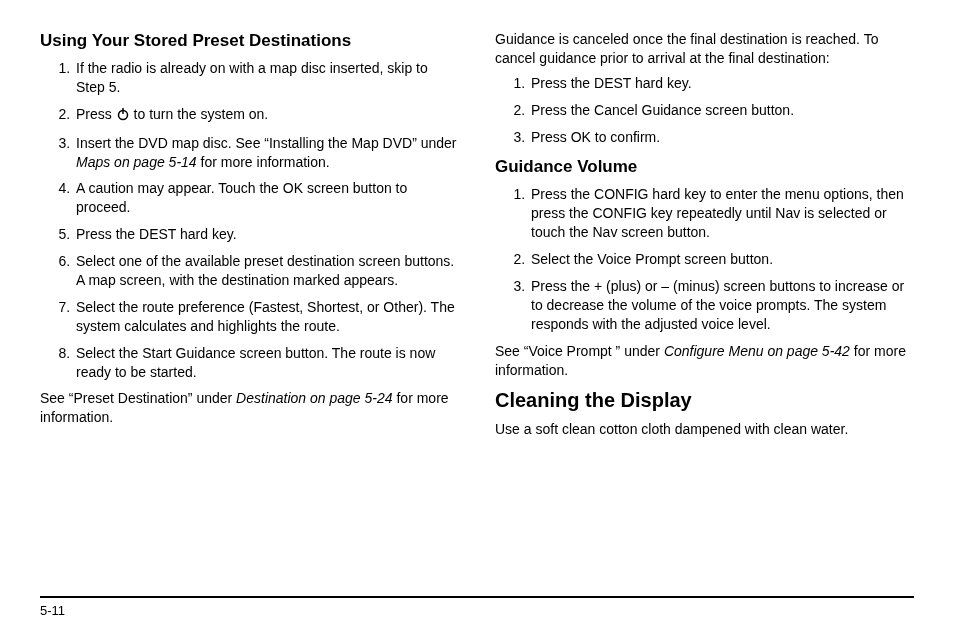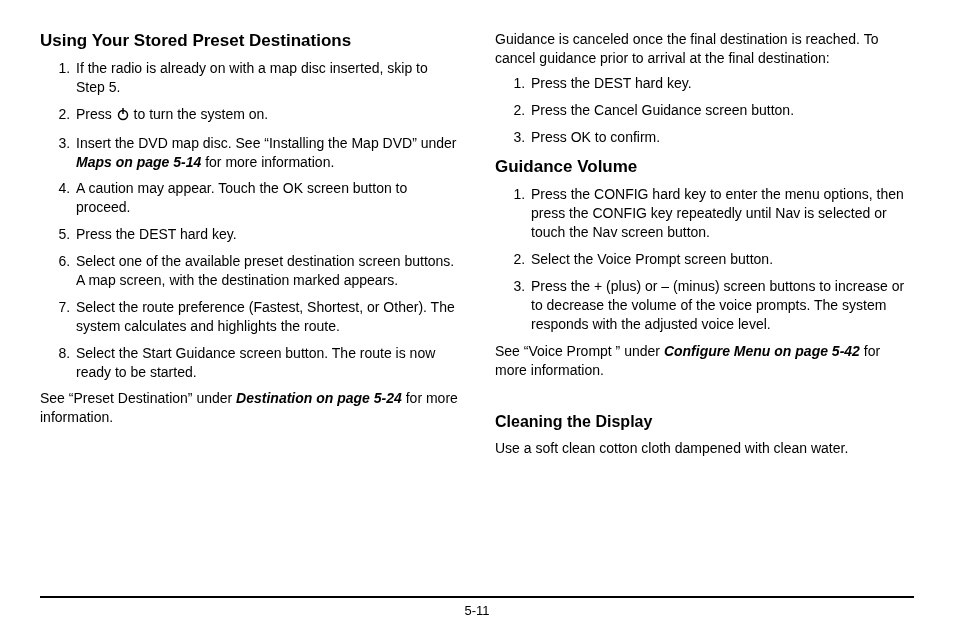--- a/index.html
+++ b/index.html
@@ -22,42 +22,42 @@
     flex: 1;
   }
   h2.section {
     font-size: 17px;
     font-weight: bold;
     margin-bottom: 6px;
     margin-top: 10px;
   }
   h2.section.first { margin-top: 0; }
   h2.major {
-    font-size: 16px;
+    font-size: 20px;
     font-weight: bold;
-    margin-top: 32px;
+    margin-top: 8px;
     margin-bottom: 6px;
   }
   p { margin-bottom: 6px; }
   ol {
     list-style-position: outside;
     padding-left: 34px;
     margin-top: 4px;
     margin-bottom: 8px;
   }
   ol li {
     margin-bottom: 8px;
     padding-left: 2px;
   }
-  .italic { font-style: italic; font-weight: bold; }
+  .italic { font-style: italic; }
   .footer {
     border-top: 2px solid #000;
     margin-top: 6px;
     padding-top: 4px;
-    text-align: center;
+    text-align: left;
     font-size: 13px;
   }
   .power-icon {
     display: inline-block;
     vertical-align: -2px;
   }
 </style>
 </head>
 <body>
 

